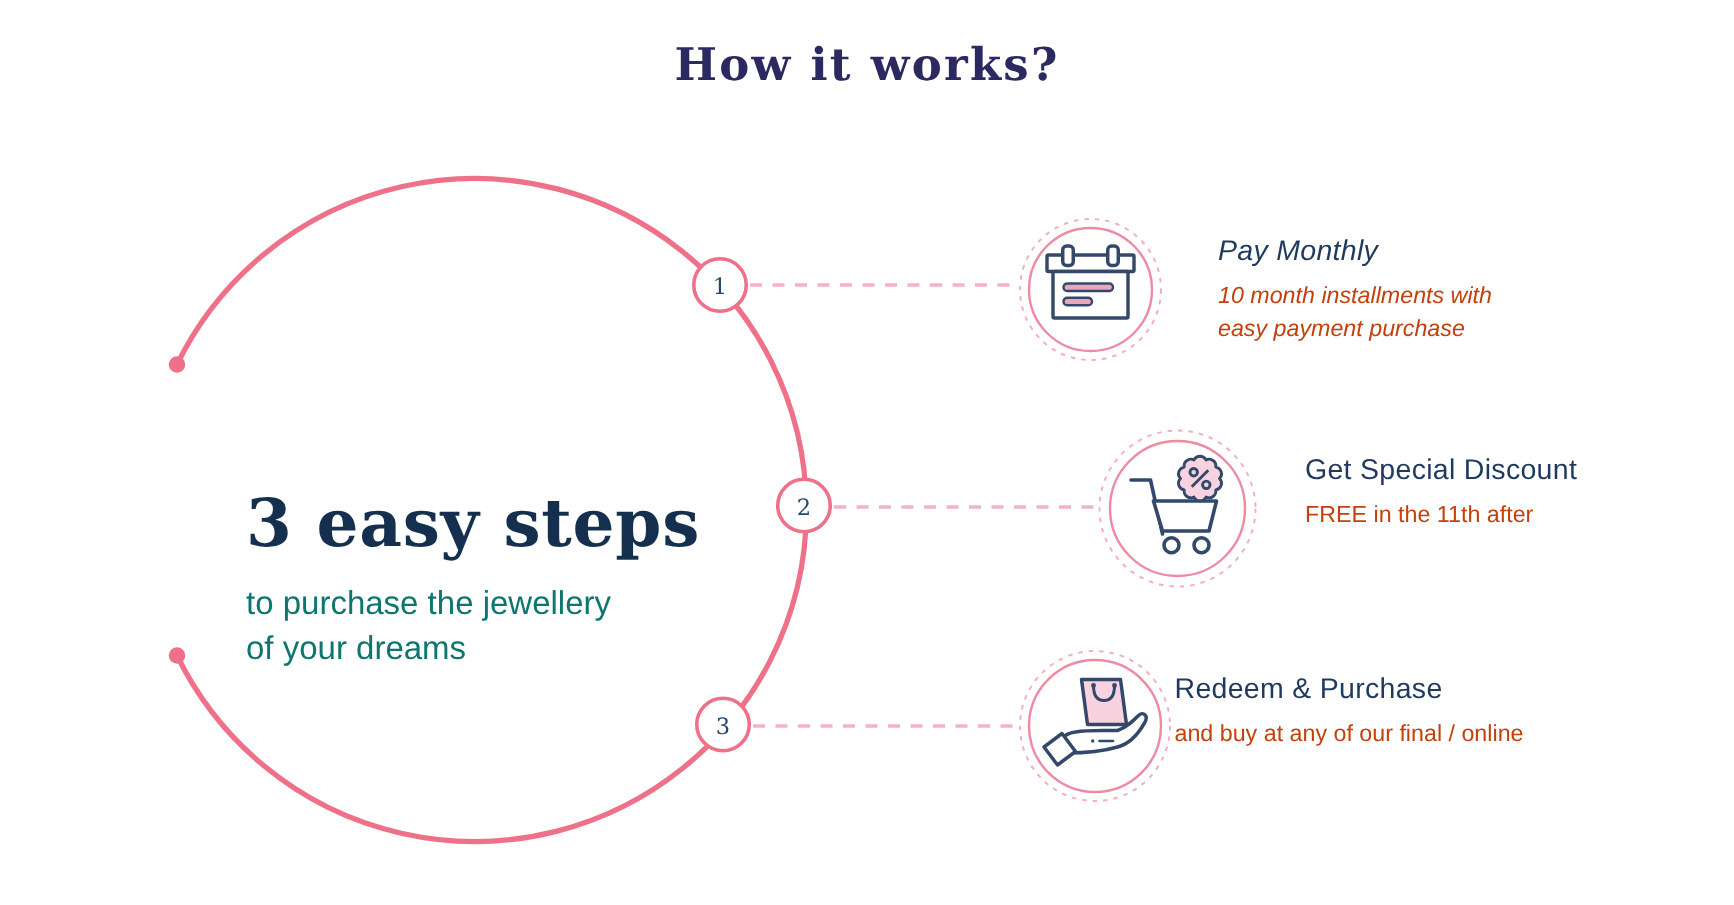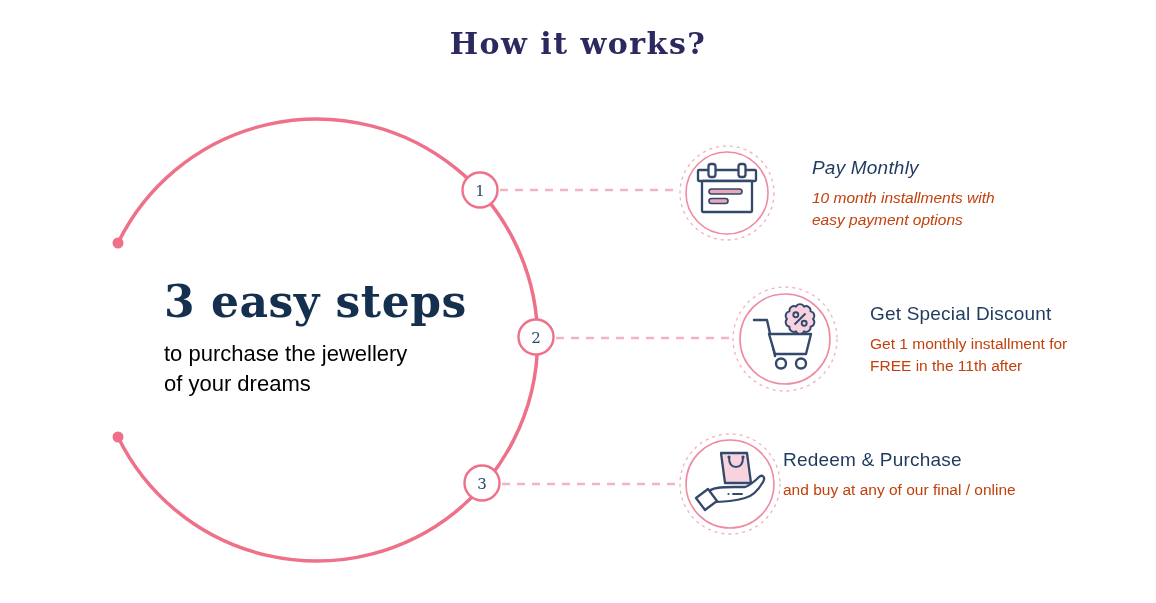--- a/index.html
+++ b/index.html
@@ -32,25 +32,26 @@
   }
 
   
   .hero { position: absolute; left: 164px; top: 276px; }
   .hero-title {
     font-family: "DejaVu Serif", "Liberation Serif", serif;
     font-weight: bold;
     font-size: 44px;
     color: #14304e;
     letter-spacing: 0.5px;
+    margin-top: 48px;
   }
   .hero-subtitle {
     margin-top: 12px;
     font-size: 22px;
-    color: #000000;
+    color: #0f766e;
     line-height: 30px;
   }
 
   
   .icon-svg { position: absolute; }
 
   
   .step-text { position: absolute; }
   .step-title {
     font-size: 19px;
@@ -148,28 +149,27 @@
       <path d="M 48 55 H 57" fill="none" stroke-width="1.8"></path>
       <circle cx="43.5" cy="55" r="1.1" fill="#33486b" stroke="none"></circle>
       <path d="M 11 59 L 23 50 L 32 62 L 20 71 Z" fill="#ffffff"></path>
     </g>
   </svg>
 
   <div class="step-text" style="left:812px; top:157px;font-style:italic;">
     <div class="step-title">Pay Monthly</div>
     <div class="step-desc">
       <div>10 month installments with</div>
-      <div>easy payment options</div>
+      <div>easy payment purchase</div>
     </div>
   </div>
 
   <div class="step-text" style="left:870px; top:303px;">
     <div class="step-title">Get Special Discount</div>
     <div class="step-desc">
-      <div>Get 1 monthly installment for</div>
       <div>FREE in the 11th after</div>
     </div>
   </div>
 
   <div class="step-text" style="left:783px; top:449px;">
     <div class="step-title">Redeem &amp; Purchase</div>
     <div class="step-desc">
       <div>and buy at any of our final / online</div>
     </div>
   </div>

